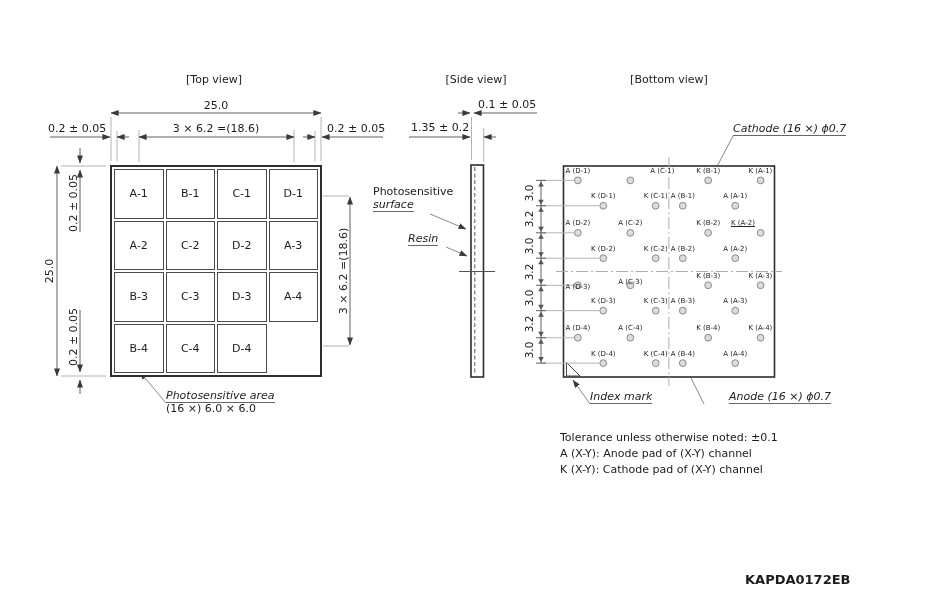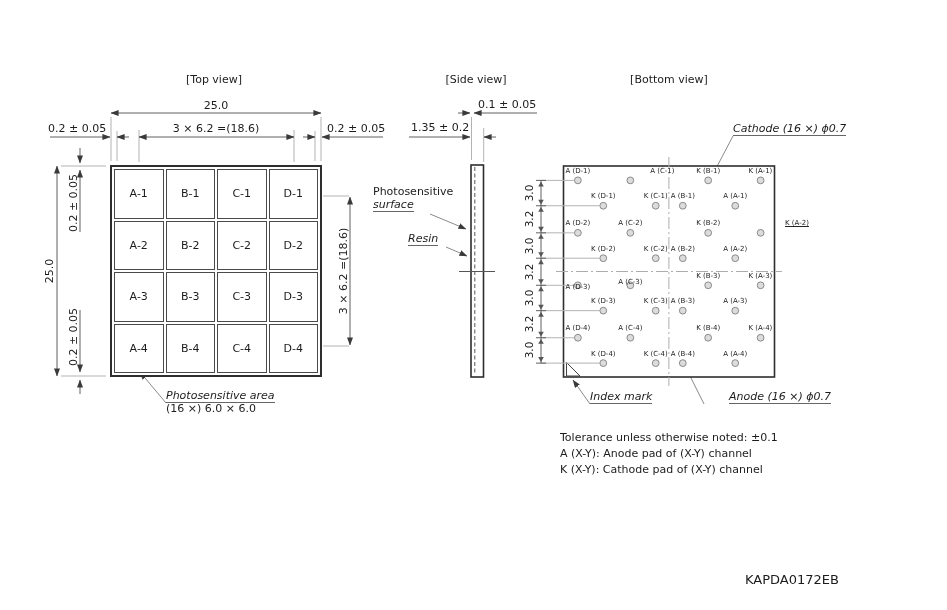--- a/index.html
+++ b/index.html
@@ -23,21 +23,21 @@
   .u{border-bottom:1px solid #666;padding-bottom:0px;font-style:italic;}
   .padlabel{position:absolute;font-size:7px;line-height:8px;white-space:nowrap;
             transform:translateX(-50%);color:#222;}
   #top-grid{position:absolute;left:110px;top:165px;width:212px;height:212px;
             box-sizing:border-box;border:2px solid #2e2e2e;background:#fff;
             display:grid;grid-template-columns:repeat(4,1fr);grid-template-rows:repeat(4,1fr);
             gap:2px;padding:2px;}
   .cell{border:1px solid #4a4a4a;background:#fff;display:flex;align-items:center;
         justify-content:center;font-size:11px;}
   .notes-line{font-size:11px;line-height:16px;white-space:nowrap;}
-  #part-number{position:absolute;left:745px;top:572px;font-size:13px;}
+  #part-number{position:absolute;left:745px;top:572px;font-size:13px;font-weight:bold;}
 </style>
 </head>
 <body>
 
 <div class="stage">
 
   <svg id="linework" width="947" height="610" viewBox="0 0 947 610">
     <defs>
       <marker id="arr" viewBox="0 0 8 6" refX="7.6" refY="3" markerWidth="8" markerHeight="6" markerUnits="userSpaceOnUse" orient="auto-start-reverse">
         <path d="M0,0 L8,3 L0,6 Z" fill="#3a3a3a"></path>
@@ -162,21 +162,20 @@
         <circle cx="735.238" cy="363.11800000000005" r="3.4" class="pad"></circle>
       </g>
   </svg>
 
   <div id="top-grid">
       <div class="cell">A-1</div>
       <div class="cell">B-1</div>
       <div class="cell">C-1</div>
       <div class="cell">D-1</div>
       <div class="cell">A-2</div>
-      <div class="cell">B-2</div>
       <div class="cell">C-2</div>
       <div class="cell">D-2</div>
       <div class="cell">A-3</div>
       <div class="cell">B-3</div>
       <div class="cell">C-3</div>
       <div class="cell">D-3</div>
       <div class="cell">A-4</div>
       <div class="cell">B-4</div>
       <div class="cell">C-4</div>
       <div class="cell">D-4</div>
@@ -194,21 +193,21 @@
       <div class="padlabel" style="left: 630.334px; top: 166.882px; margin-left: 32px;">A (C-1)</div>
       <div class="padlabel" style="left: 708.166px; top: 166.882px;">K (B-1)</div>
       <div class="padlabel" style="left: 760.4px; top: 166.882px;">K (A-1)</div>
       <div class="padlabel" style="left: 603.262px; top: 192.262px; text-align: right;">K (D-1)</div>
       <div class="padlabel" style="left: 655.714px; top: 192.262px;">K (C-1)</div>
       <div class="padlabel" style="left: 682.786px; top: 192.262px;">A (B-1)</div>
       <div class="padlabel" style="left: 735.238px; top: 192.262px;">A (A-1)</div>
       <div class="padlabel" style="left: 577.882px; top: 219.334px;">A (D-2)</div>
       <div class="padlabel" style="left: 630.334px; top: 219.334px;">A (C-2)</div>
       <div class="padlabel" style="left: 708.166px; top: 219.334px;">K (B-2)</div>
-      <div class="padlabel" style="left: 797px; top: 219.334px; text-decoration: underline;">K (A-2)</div>
+      <div class="padlabel" style="left: 743px; top: 219.334px; text-decoration: underline;">K (A-2)</div>
       <div class="padlabel" style="left: 603.262px; top: 244.714px;">K (D-2)</div>
       <div class="padlabel" style="left: 655.714px; top: 244.714px;">K (C-2)</div>
       <div class="padlabel" style="left: 682.786px; top: 244.714px;">A (B-2)</div>
       <div class="padlabel" style="left: 735.238px; top: 244.714px;">A (A-2)</div>
       <div class="padlabel" style="left: 577.882px; top: 283px;">A (D-3)</div>
       <div class="padlabel" style="left: 630.334px; top: 258px; margin-top: 20px;">A (C-3)</div>
       <div class="padlabel" style="left: 708.166px; top: 271.786px;">K (B-3)</div>
       <div class="padlabel" style="left: 760.4px; top: 271.786px;">K (A-3)</div>
       <div class="padlabel" style="left: 603.262px; top: 297.166px;">K (D-3)</div>
       <div class="padlabel" style="left: 655.714px; top: 297.166px;">K (C-3)</div>

